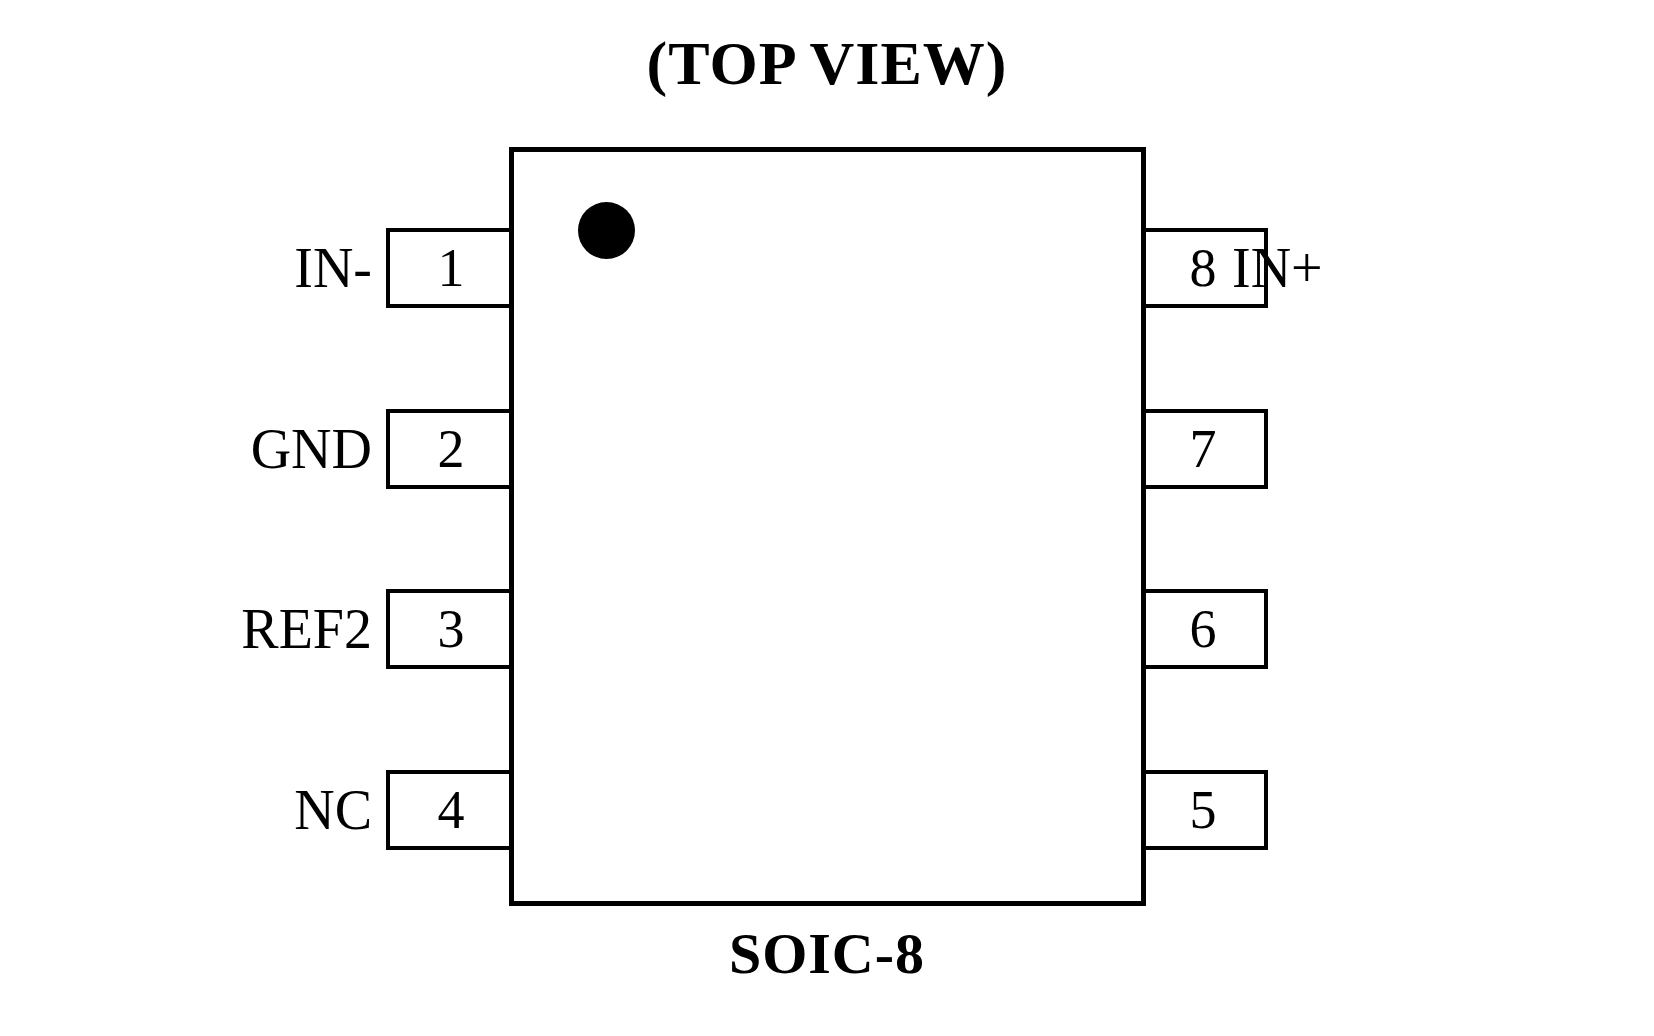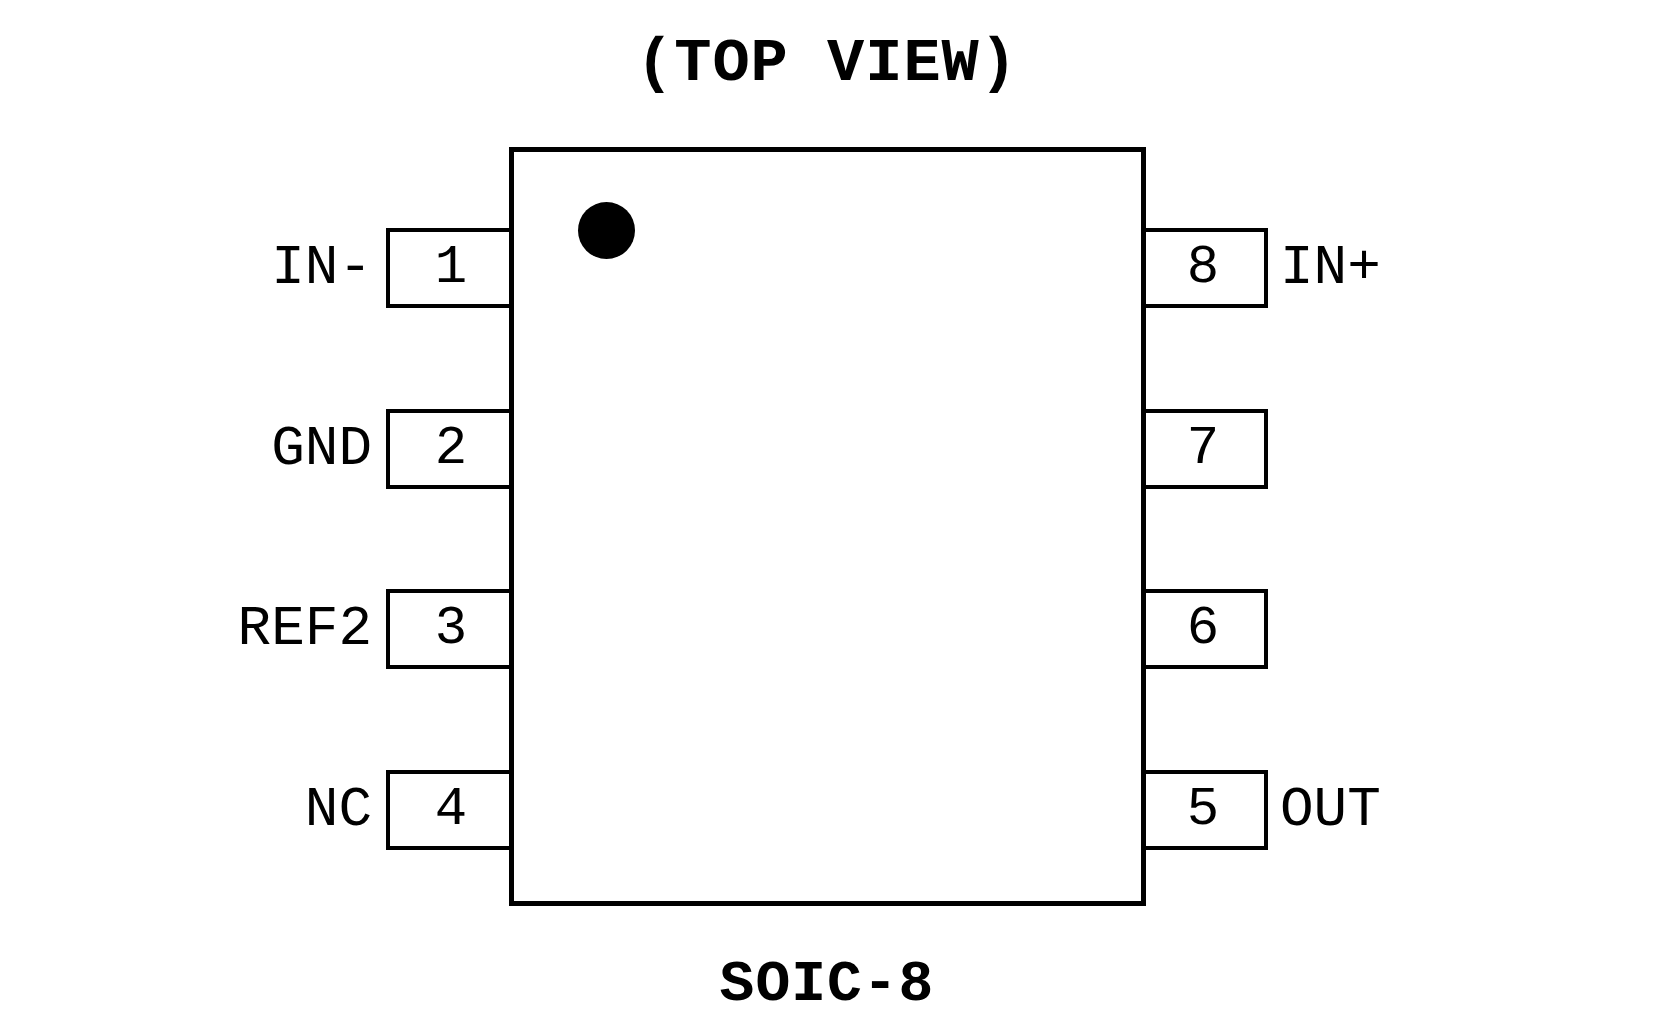--- a/index.html
+++ b/index.html
@@ -5,21 +5,21 @@
   html, body {
     margin: 0;
     padding: 0;
     background: #ffffff;
   }
   .canvas {
     position: relative;
     width: 1642px;
     height: 1036px;
     background: var(--bg, #ffffff);
-    font-family: Liberation Mono, monospace;
+    font-family: Liberation Serif, serif;
     color: var(--line, #000000);
     overflow: hidden;
   }
   .diagram-title {
     position: absolute;
     left: 0;
     top: 28px;
     width: 1654px;
     text-align: center;
     font-size: 62px;
@@ -72,28 +72,28 @@
     font-size: 56px;
     line-height: 1;
     white-space: nowrap;
   }
   .pin-label.left {
     left: 0;
     width: 372px;
     justify-content: flex-end;
   }
   .pin-label.right {
-    left: 1280px;
+    left: 1232px;
     width: 362px;
     justify-content: flex-start;
   }
   .package-label {
     position: absolute;
     left: 0;
-    top: 952px;
+    top: 920px;
     width: 1654px;
     text-align: center;
     font-size: 58px;
     font-weight: bold;
     letter-spacing: 1px;
   }
 </style>
 </head>
 <body>
 
@@ -126,20 +126,19 @@
     <span>7</span>
   </div>
   <div class="pin-box right row-3">
     <span>6</span>
   </div>
   <div class="pin-box right row-4">
     <span>5</span>
   </div>
 
   <div class="pin-label right row-1">IN+</div>
-  <div class="pin-label right row-4">OUT</div>
 
   <div class="ic-body"></div>
   <div class="pin1-dot"></div>
 
   <div class="package-label">SOIC-8</div>
 
 </div>
 
 </body></html>

